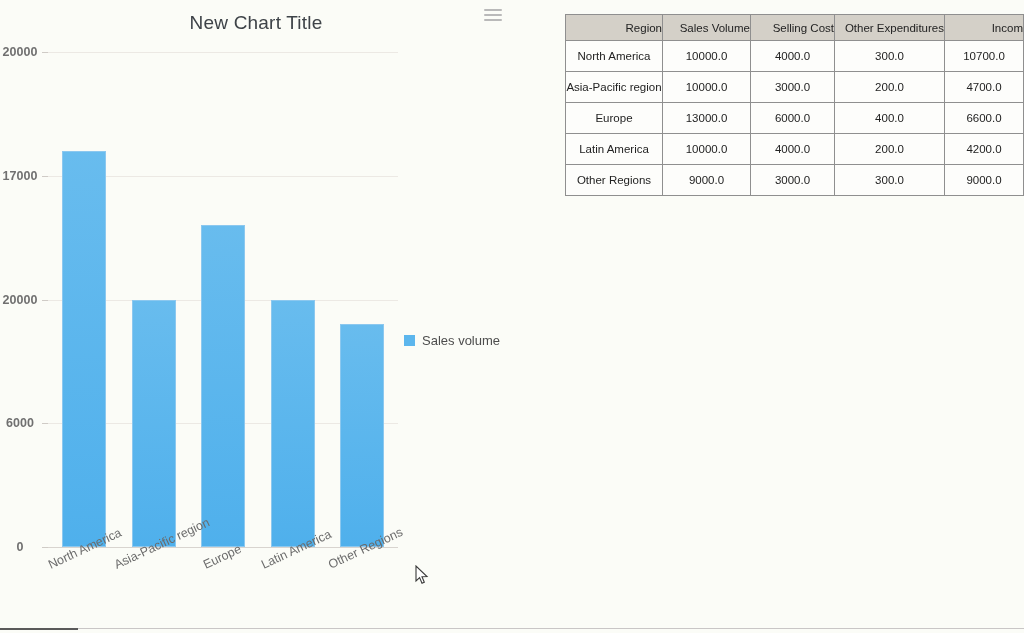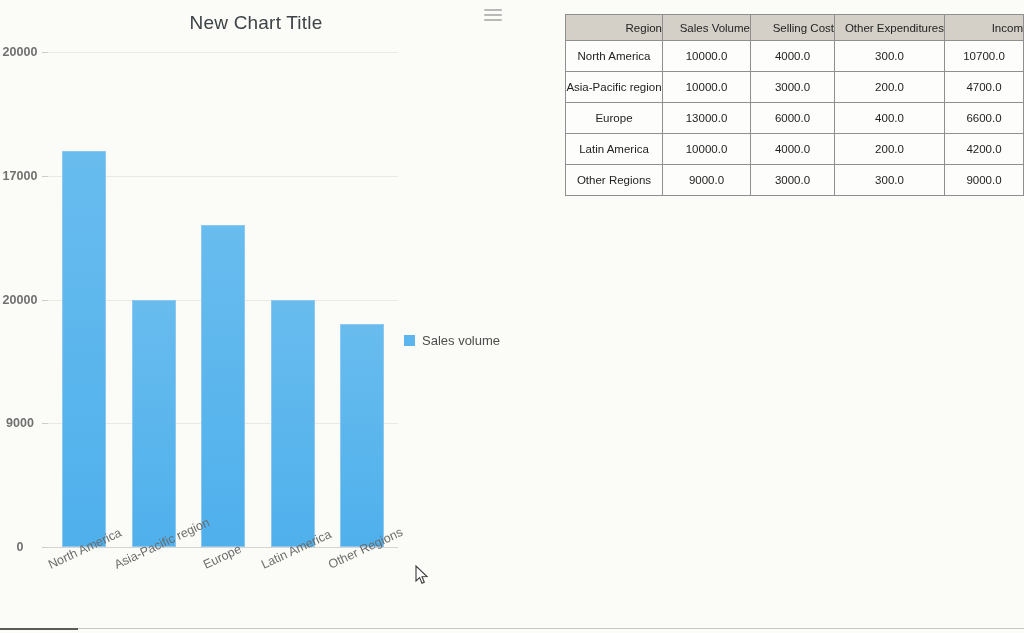--- a/index.html
+++ b/index.html
@@ -197,21 +197,21 @@
       <span></span>
       <span></span>
     </div>
 
     <div id="plot">
         <div class="axis-line" style="top: 547px;"></div>
         <div class="tick-mark" style="top: 547px;"></div>
         <div class="ytick-label" style="top: 547px; left: 0px;">0</div>
         <div class="gridline" style="top: 423.25px;"></div>
         <div class="tick-mark" style="top: 423.25px;"></div>
-        <div class="ytick-label" style="top: 423.25px; left: 0px;">9000</div>
+        <div class="ytick-label" style="top: 423.25px; left: 0px;">6000</div>
         <div class="gridline" style="top: 299.5px;"></div>
         <div class="tick-mark" style="top: 299.5px;"></div>
         <div class="ytick-label" style="top: 299.5px; left: 0px;">20000</div>
         <div class="gridline" style="top: 175.75px;"></div>
         <div class="tick-mark" style="top: 175.75px;"></div>
         <div class="ytick-label" style="top: 175.75px; left: 0px;">17000</div>
         <div class="gridline" style="top: 52px;"></div>
         <div class="tick-mark" style="top: 52px;"></div>
         <div class="ytick-label" style="top: 52px; left: 0px;">20000</div>
         <div class="bar" title="North America: 16000" style="left: 62px; width: 44px; top: 151px; height: 396px;"></div>

